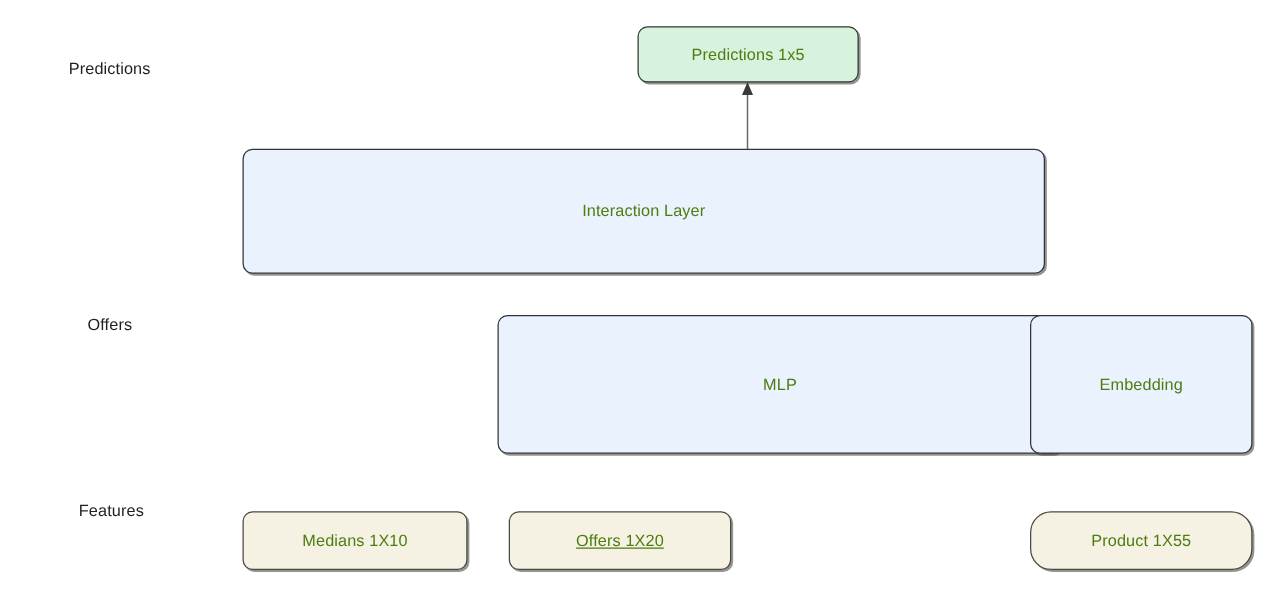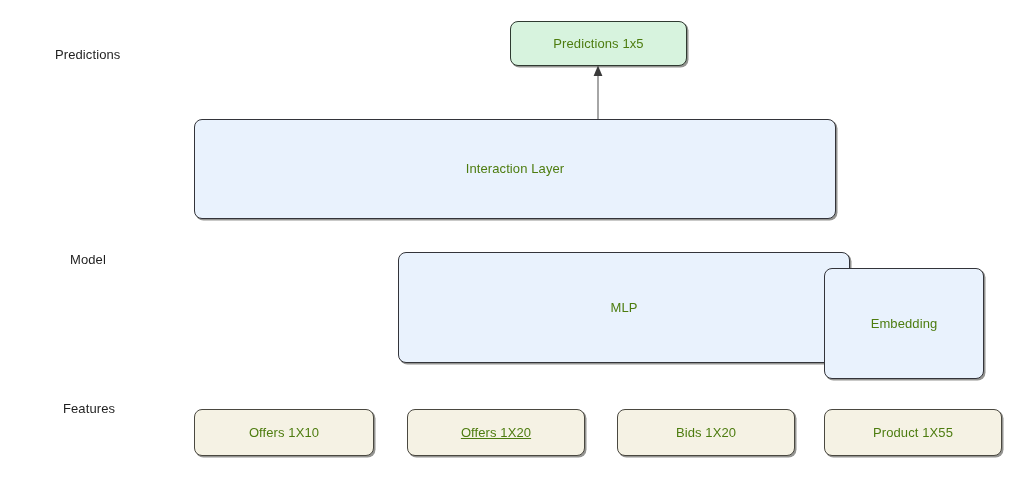--- a/index.html
+++ b/index.html
@@ -67,39 +67,38 @@
     pointer-events: none;
   }
 </style>
 </head>
 <body>
 
 <div id="canvas">
 
   <div class="row-label" style="left:55px; top:47px;">Predictions</div>
 
-  <div class="row-label" style="left:70px; top:252px;">Model</div>
+  <div class="row-label" style="left:70px; top:252px;">Offers</div>
 
   <div class="row-label" style="left:63px; top:401px;">Features</div>
 
   <div class="node green" style="left:510px; top:21px; width:177px; height:45px;">Predictions 1x5</div>
 
   <svg class="connector" style="left:586px; top:64px; width:24px; height:58px;" width="24" height="58" viewBox="0 0 24 58">
     <line x1="12" y1="57" x2="12" y2="9" stroke="#6b6b6b" stroke-width="1.2"></line>
     <polygon points="12,1.5 7.6,12 16.4,12" fill="#3a3a3a"></polygon>
   </svg>
 
   <div class="node blue" style="left:194px; top:119px; width:642px; height:100px;">Interaction Layer</div>
 
 
   <div class="node blue" style="left:398px; top:252px; width:452px; height:111px;">MLP</div>
 
-  <div class="node blue" style="left:824px; top:268px; width:160px; height:111px;">Embedding</div>
+  <div class="node blue" style="left:824px; top:252px; width:178px; height:111px;">Embedding</div>
 
-  <div class="node cream" style="left:194px; top:409px; width:180px; height:47px;">Offers 1X10</div>
+  <div class="node cream" style="left:194px; top:409px; width:180px; height:47px;">Medians 1X10</div>
 
   <div class="node cream" style="left:407px; top:409px; width:178px; height:47px;text-decoration:underline;">Offers 1X20</div>
 
-  <div class="node cream" style="left:617px; top:409px; width:178px; height:47px;">Bids 1X20</div>
 
-  <div class="node cream" style="left:824px; top:409px; width:178px; height:47px;">Product 1X55</div>
+  <div class="node cream" style="left:824px; top:409px; width:178px; height:47px;border-radius:17px;">Product 1X55</div>
 
 </div>
 
 </body></html>

